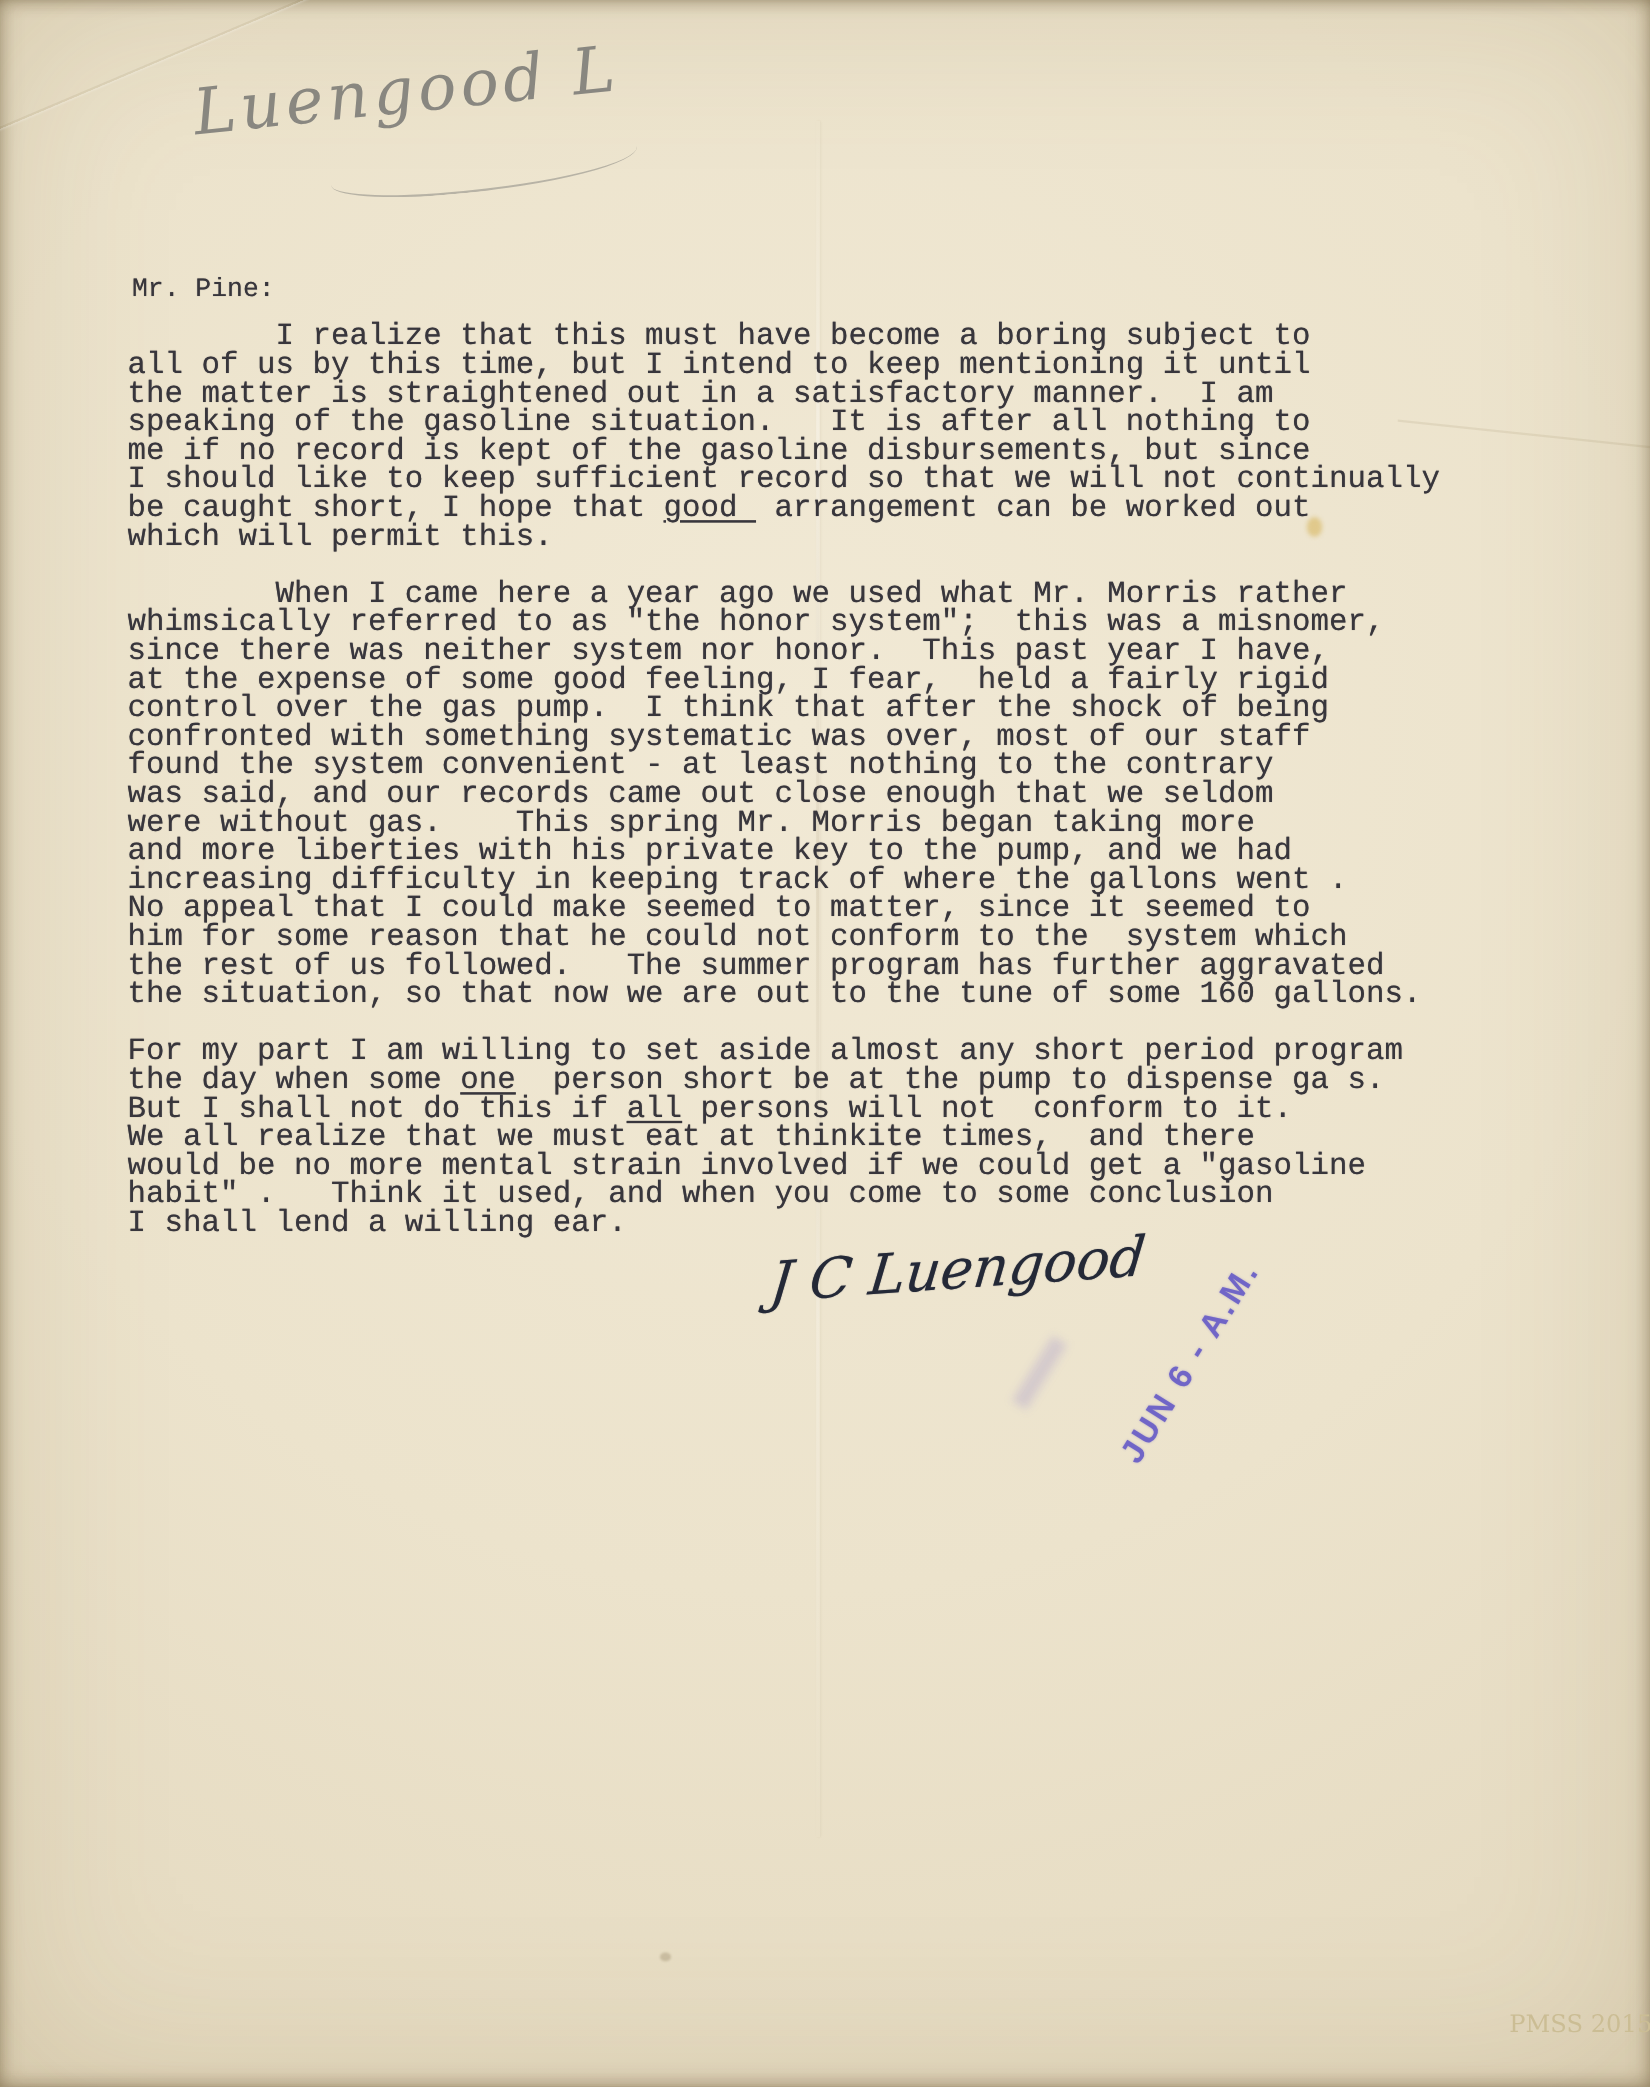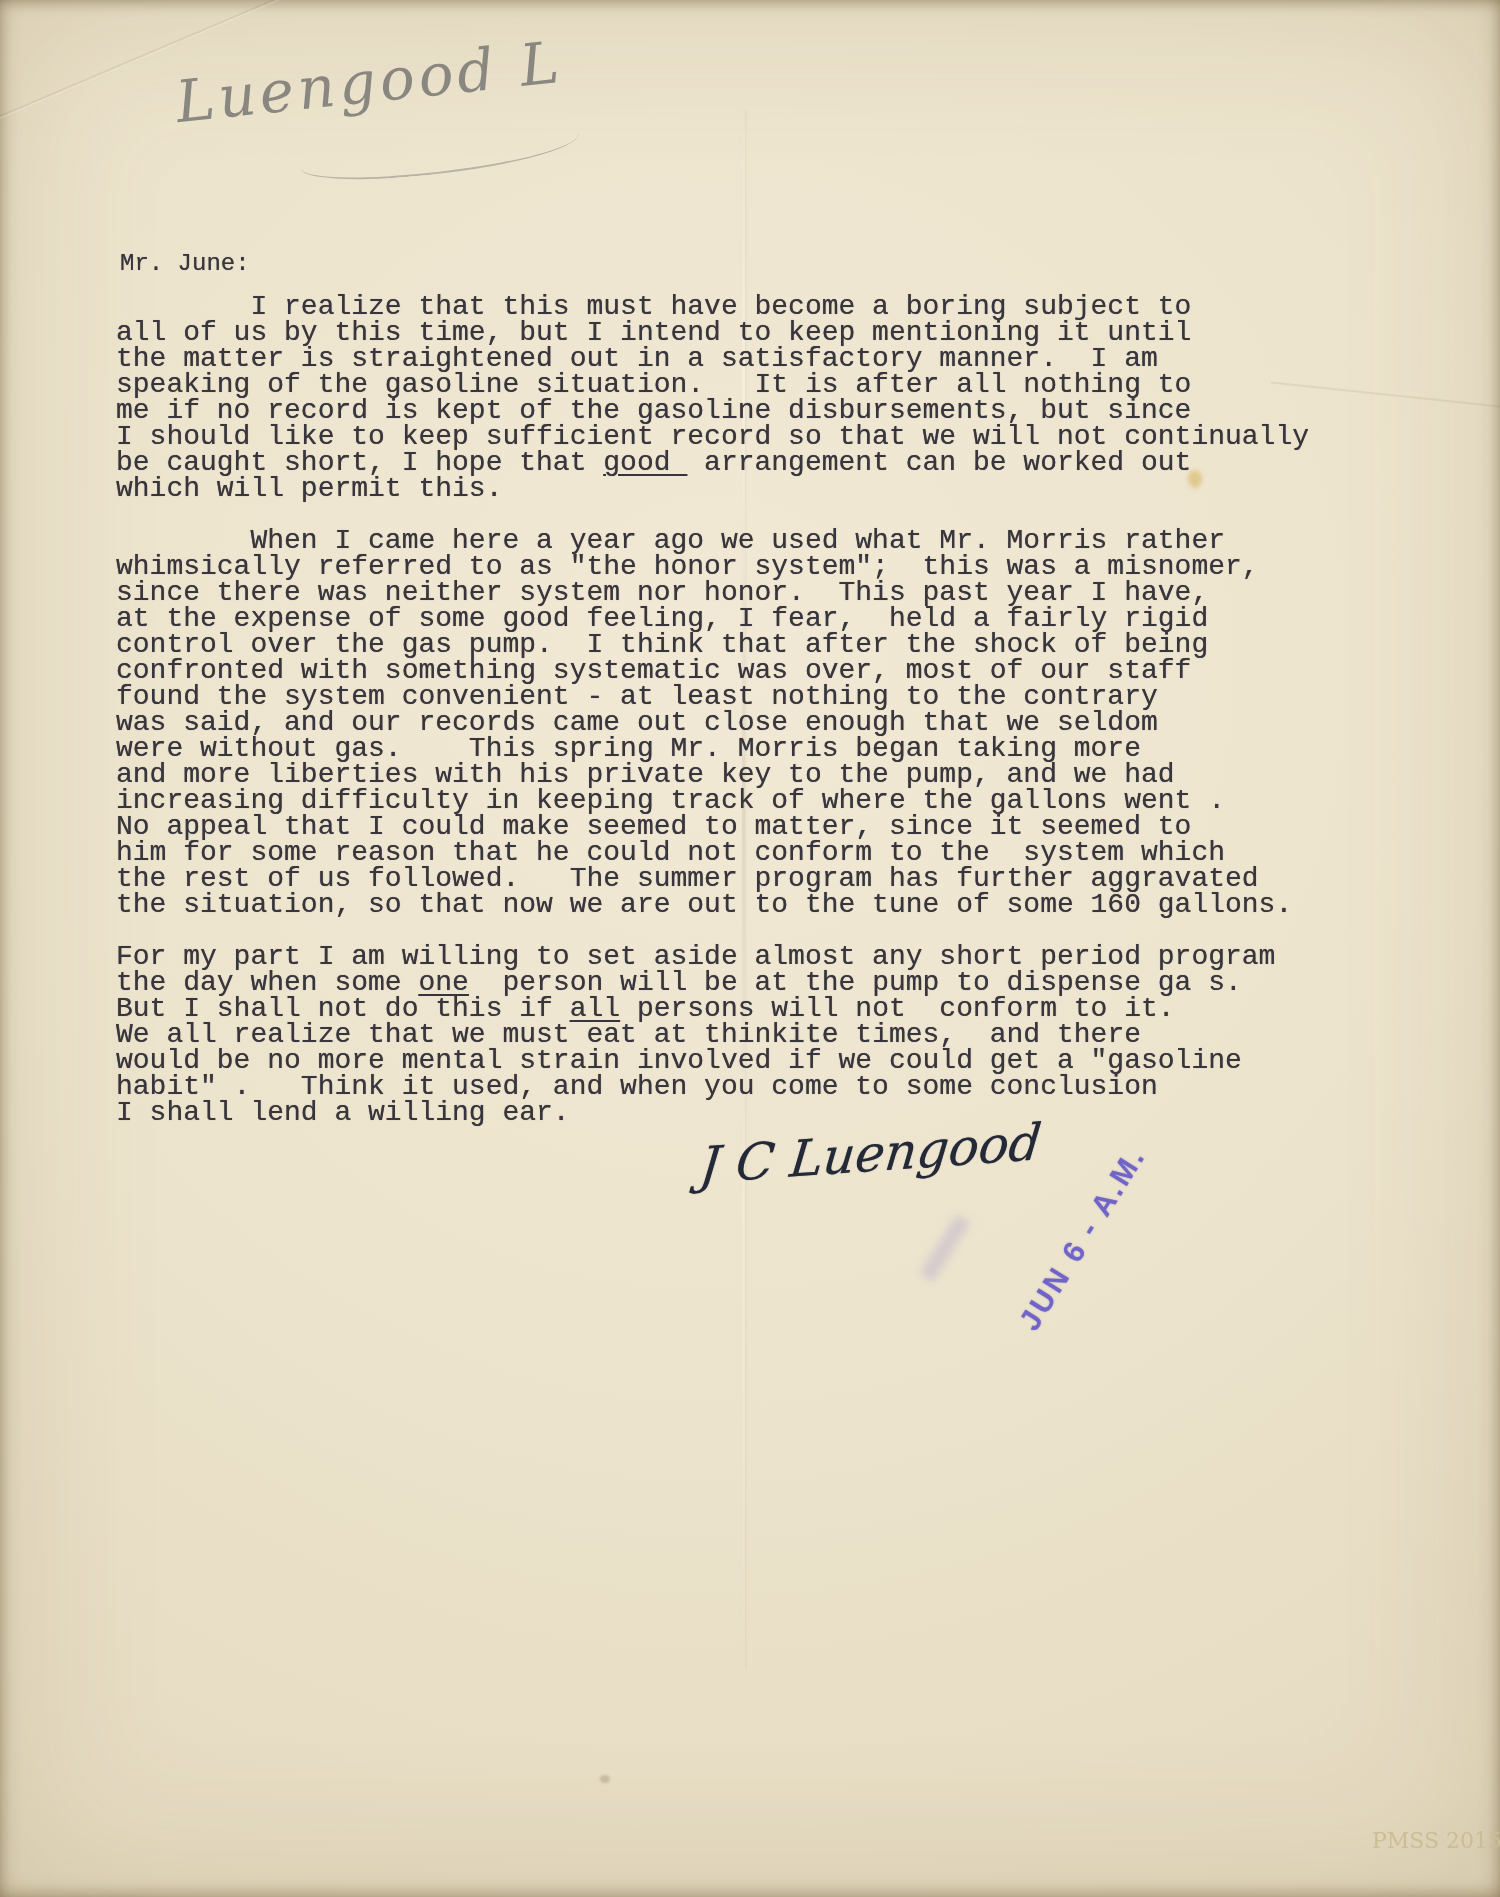--- a/index.html
+++ b/index.html
@@ -209,21 +209,21 @@
   <div class="crease-vertical"></div>
   <div class="crease-corner"></div>
   <div class="crease-right"></div>
   <div class="stain-1"></div>
   <div class="stain-2"></div>
 
   <div class="annotation">Luengood  L</div>
   <div class="annotation-flourish"></div>
 
 
-  <div class="salutation typed">Mr. June:</div>
+  <div class="salutation typed">Mr. Pine:</div>
 
   <div class="letter-body typed" id="letter-body">
       <p class="para"><span>        I realize that this must have become a boring subject to
 all of us by this time, but I intend to keep mentioning it until
 the matter is straightened out in a satisfactory manner.  I am
 speaking of the gasoline situation.   It is after all nothing to
 me if no record is kept of the gasoline disbursements, but since
 I should like to keep sufficient record so that we will not continually
 be caught short, I hope that </span><span class="u">good </span><span> arrangement can be worked out
 which will permit this.</span></p>
@@ -236,21 +236,21 @@
 found the system convenient - at least nothing to the contrary
 was said, and our records came out close enough that we seldom
 were without gas.    This spring Mr. Morris began taking more
 and more liberties with his private key to the pump, and we had
 increasing difficulty in keeping track of where the gallons went .
 No appeal that I could make seemed to matter, since it seemed to
 him for some reason that he could not conform to the  system which
 the rest of us followed.   The summer program has further aggravated
 the situation, so that now we are out to the tune of some 160 gallons.</span></p>
       <p class="para"><span>For my part I am willing to set aside almost any short period program
-the day when some </span><span class="u">one</span><span>  person will be at the pump to dispense ga s.
+the day when some </span><span class="u">one</span><span>  person short be at the pump to dispense ga s.
 But I shall not do this if </span><span class="u">all</span><span> persons will not  conform to it.
 We all realize that we must eat at think</span><span class="b">ite</span><span> times,  and there
 would be no more mental strain involved if we could get a "gasoline
 habit" .   Think it used, and when you come to some conclusion
 I shall lend a willing ear.</span></p>
     </div>
 
   <div class="signature">J C Luengood</div>
 
   <div class="stamp">

